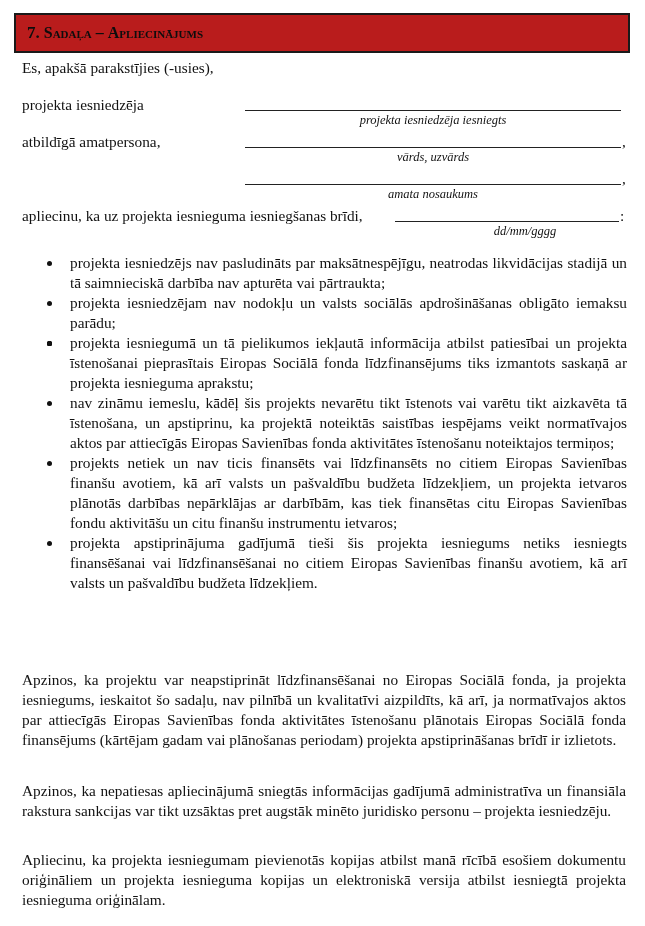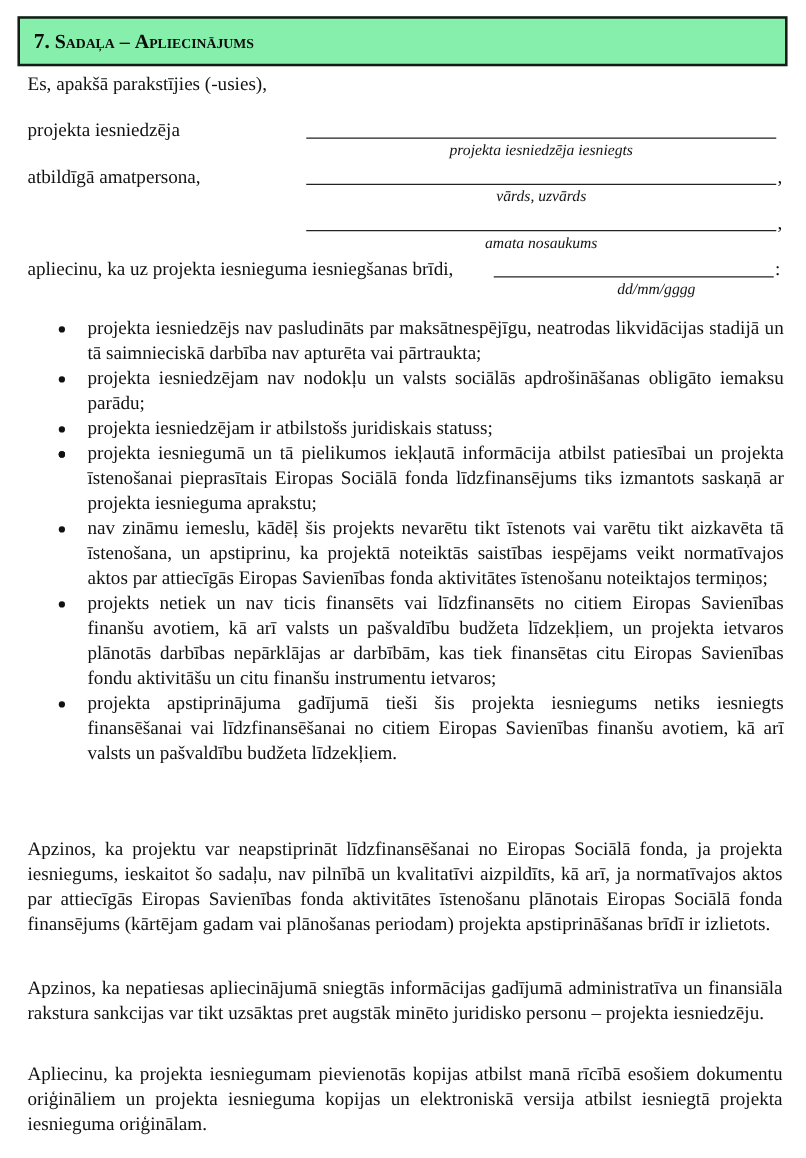--- a/index.html
+++ b/index.html
@@ -15,21 +15,21 @@
       font-family: "Liberation Serif", "DejaVu Serif", serif;
       color: #111111;
       font-size: 15.3px;
     }
     .header-box {
       position: absolute;
       left: 14px;
       top: 13px;
       width: 612px;
       height: 36px;
-      background: #86efac;
+      background: #b91c1c;
       border: 2px solid #1a1a1a;
       box-sizing: content-box;
     }
     .header-title {
       position: absolute;
       left: 11px;
       top: 8px;
       font-size: 16px;
       font-weight: bold;
       color: #0d0d0d;
@@ -123,21 +123,21 @@
 <div class="hint" style="left:245px; top:187px; width:376px;">amata nosaukums</div>
 
 <div class="txt" style="left:22px; top:206px;text-align:right;">apliecinu, ka uz projekta iesnieguma iesniegšanas brīdi,</div>
 <div class="line" style="left:395px; top:221px; width:224px;"></div>
 <div class="punct" style="left:620px; top:206px;">:</div>
 <div class="hint" style="left:395px; top:224px; width:260px;">dd/mm/gggg</div>
 
 <ul class="bullets">
   <li><span class="dot"></span><span>projekta iesniedzējs nav pasludināts par maksātnespējīgu, neatrodas likvidācijas stadijā un tā saimnieciskā darbība nav apturēta vai pārtraukta;</span></li>
   <li><span class="dot"></span><span>projekta iesniedzējam nav nodokļu un valsts sociālās apdrošināšanas obligāto iemaksu parādu;</span></li>
-  <li><span class="dot"></span><span>projekta iesniedzējam ir atbilstošs juridiskais statuss;</span></li>
+  <li><span class="dot"></span></li>
   <li><span class="dot"></span></li>
   <li><span class="dot"></span></li>
   <li><span class="dot"></span><span>projekta iesniegumā un tā pielikumos iekļautā informācija atbilst patiesībai un projekta īstenošanai pieprasītais Eiropas Sociālā fonda līdzfinansējums tiks izmantots saskaņā ar projekta iesnieguma aprakstu;</span></li>
   <li><span class="dot"></span><span>nav zināmu iemeslu, kādēļ šis projekts nevarētu tikt īstenots vai varētu tikt aizkavēta tā īstenošana, un apstiprinu, ka projektā noteiktās saistības iespējams veikt normatīvajos aktos par attiecīgās Eiropas Savienības fonda aktivitātes īstenošanu noteiktajos termiņos;</span></li>
   <li><span class="dot"></span><span>projekts netiek un nav ticis finansēts vai līdzfinansēts no citiem Eiropas Savienības finanšu avotiem, kā arī valsts un pašvaldību budžeta līdzekļiem, un projekta ietvaros plānotās darbības nepārklājas ar darbībām, kas tiek finansētas citu Eiropas Savienības fondu aktivitāšu un citu finanšu instrumentu ietvaros;</span></li>
   <li><span class="dot"></span><span>projekta apstiprinājuma gadījumā tieši šis projekta iesniegums netiks iesniegts finansēšanai vai līdzfinansēšanai no citiem Eiropas Savienības finanšu avotiem, kā arī valsts un pašvaldību budžeta līdzekļiem.</span></li>
 </ul>
 
 <p class="para" style="top:670px;">Apzinos, ka projektu var neapstiprināt līdzfinansēšanai no Eiropas Sociālā fonda, ja projekta iesniegums, ieskaitot šo sadaļu, nav pilnībā un kvalitatīvi aizpildīts, kā arī, ja normatīvajos aktos par attiecīgās Eiropas Savienības fonda aktivitātes īstenošanu plānotais Eiropas Sociālā fonda finansējums (kārtējam gadam vai plānošanas periodam) projekta apstiprināšanas brīdī ir izlietots.</p>
 <p class="para" style="top:781px;">Apzinos, ka nepatiesas apliecinājumā sniegtās informācijas gadījumā administratīva un finansiāla rakstura sankcijas var tikt uzsāktas pret augstāk minēto juridisko personu – projekta iesniedzēju.</p>

